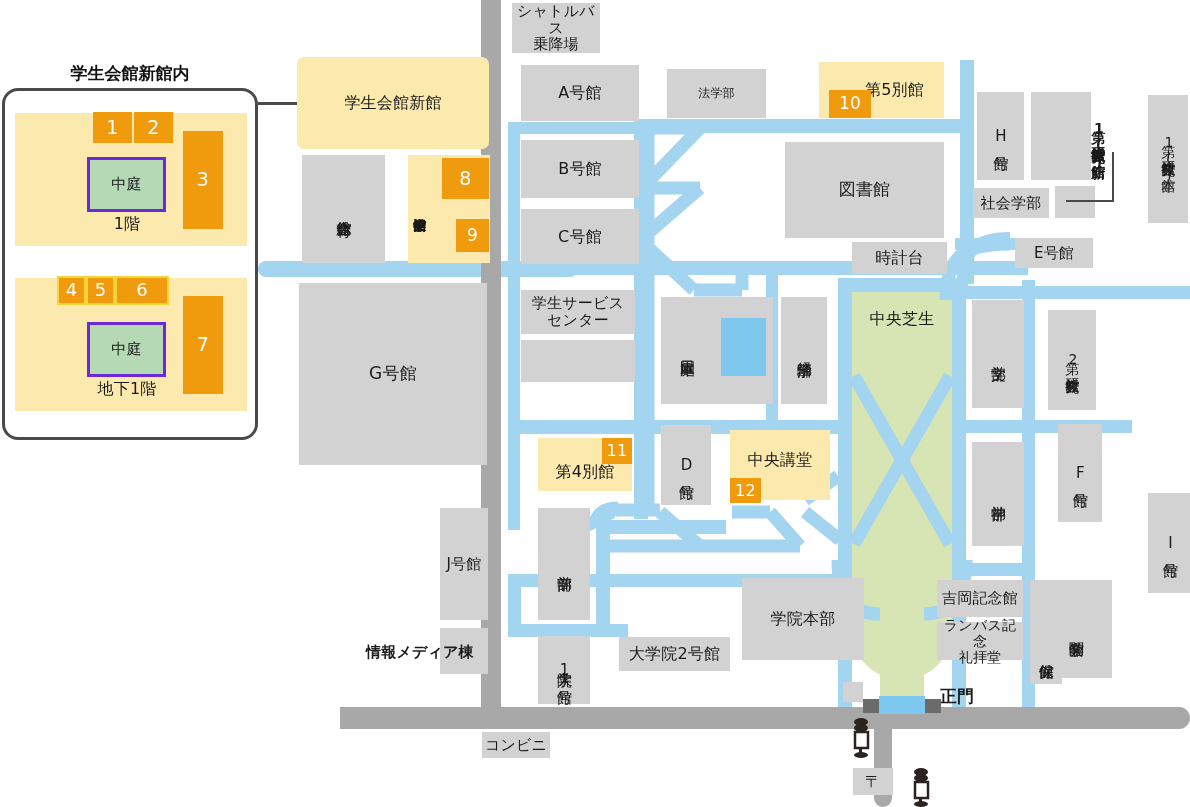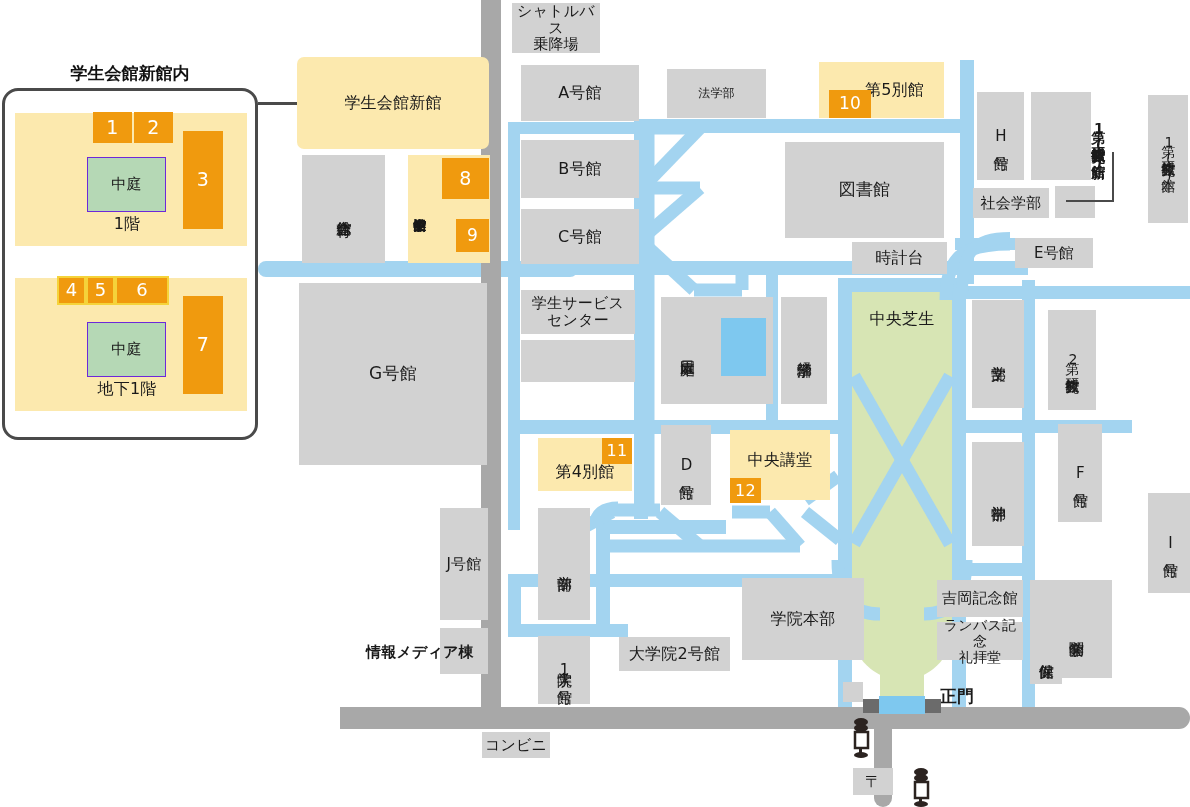--- a/index.html
+++ b/index.html
@@ -12,21 +12,21 @@
 
   
   .b{ position:absolute; display:flex; align-items:center; justify-content:center;
       text-align:center; color:#1a1a1a; font-size:15px; line-height:1.12;
       letter-spacing:0.2px; }
   .gray { background:#d2d2d2; }
   .cream{ background:#fce9ae; }
   .orange{ background:#f09a0e; color:#ffffff; }
   .orangeY{ background:#f09a0e; color:#ffffff; border:2px solid #f5d33a; }
   .water{ background:#7ec8ef; }
-  .court{ background:#b5d8b5; border:1px solid #6d28d9; }
+  .court{ background:#b5d8b5; border:3px solid #6d28d9; }
   .roadgray{ background:#a8a8a8; }
   .vert{ writing-mode:vertical-rl; text-orientation:upright; }
   .bold{ font-weight:bold; }
   .nobg{ background:transparent; }
 
   
   #inset{ position:absolute; left:2px; top:88px; width:256px; height:352px;
           border:3px solid #4a4a4a; border-radius:16px; background:#ffffff; }
   #inset-title{ position:absolute; left:2px; top:62px; width:256px; text-align:center;
                 font-weight:bold; font-size:17px; color:#111; }

